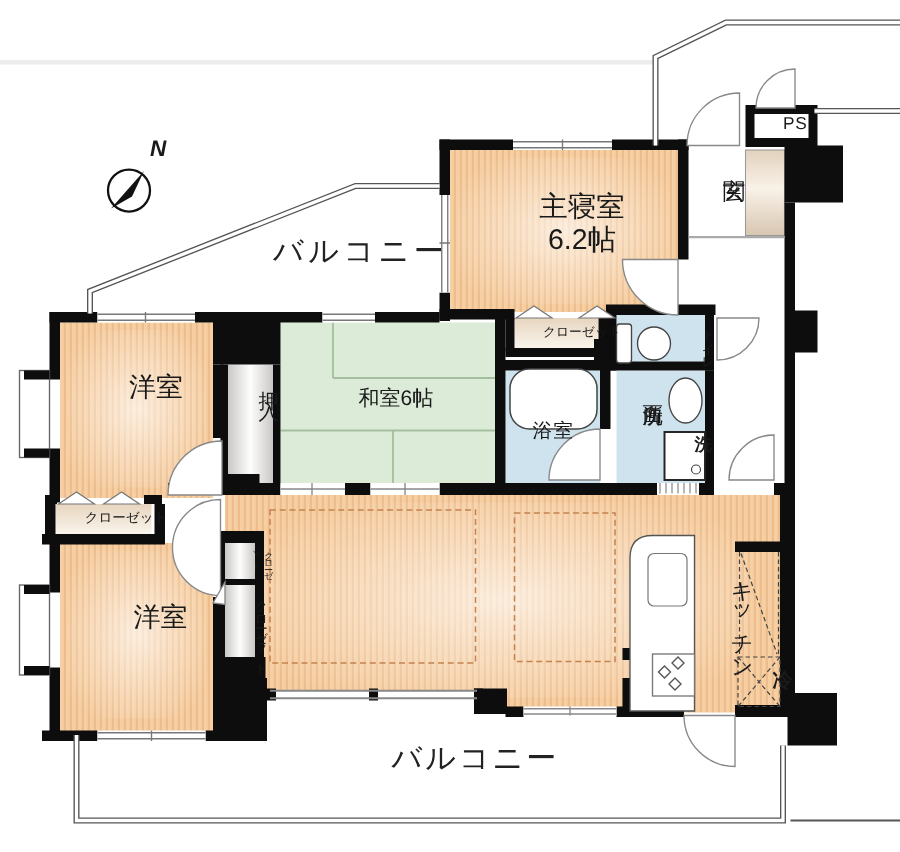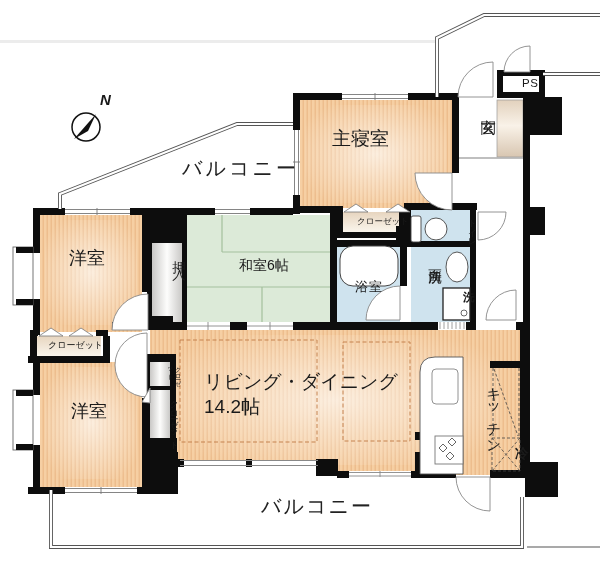--- a/index.html
+++ b/index.html
@@ -1,21 +1,21 @@
 <!DOCTYPE html>
 <html><head>
 <meta charset="utf-8">
 <style>
   html,body{margin:0;padding:0;background:#fff;}
   .plan{position:relative;width:600px;height:568px;background:#fff;overflow:hidden;
         font-family:"Liberation Sans","DejaVu Sans",sans-serif;color:#111;}
   .plan svg{position:absolute;left:0;top:0;}
   .lbl{position:absolute;white-space:nowrap;color:#1a1a1a;line-height:1.15;padding-left:16px;}
   .vert{writing-mode:vertical-rl;text-orientation:upright;}
-  .ctr{text-align:left;white-space:normal;}
+  .ctr{text-align:center;white-space:normal;}
   .balcony{font-size:20px;letter-spacing:3px;color:#222;text-align:center;}
 </style>
 </head>
 <body>
 
 <div class="plan">
 
 <svg width="600" height="568" viewBox="0 0 600 568">
   <defs>
     <pattern id="stripes" width="4" height="4" patternUnits="userSpaceOnUse">
@@ -232,20 +232,21 @@
   </g>
 </svg>
 
 <div class="lbl" style="left:84px;top:91px;font-size:15px;font-weight:bold;font-style:italic;">N</div>
 
 <div class="lbl balcony" style="left:166px;top:157px;">バルコニー</div>
 <div class="lbl balcony" style="left:245px;top:495px;letter-spacing:2px;">バルコニー</div>
 
 <div class="lbl ctr" style="left:316px;top:128px;width:112px;font-size:19px;line-height:22px;">
   <div>主寝室</div>
+  <div>6.2帖</div>
 </div>
 
 <div class="lbl vert" style="left:464px;top:107px;font-size:15px;letter-spacing:2px;">玄関</div>
 <div class="lbl" style="left:506px;top:77px;font-size:11.5px;letter-spacing:0.5px;">PS</div>
 <div class="lbl ctr" style="left:341px;top:217px;width:62px;font-size:8.5px;">クローゼット</div>
 <div class="lbl vert" style="left:451px;top:213px;font-size:8.5px;">トイレ</div>
 <div class="lbl" style="left:339px;top:280px;font-size:13px;letter-spacing:1px;">浴室</div>
 <div class="lbl vert" style="left:411px;top:259px;font-size:13.5px;">洗面所</div>
 <div class="lbl" style="left:447px;top:291px;font-size:11.5px;font-weight:bold;">洗</div>
 
@@ -257,21 +258,17 @@
 </div>
 <div class="lbl ctr" style="left:32px;top:340px;width:72px;font-size:9px;">クローゼット</div>
 
 <div class="lbl ctr" style="left:55px;top:399px;width:72px;font-size:18px;line-height:25px;">
   <div>洋室</div>
 </div>
 
 <div class="lbl vert" style="left:150px;top:363px;font-size:6px;line-height:8px;height:26px;white-space:normal;">クローゼット</div>
 <div class="lbl vert" style="left:153px;top:394px;font-size:8.5px;letter-spacing:0.5px;">クローゼット</div>
 
-<div class="lbl ctr" style="left:188px;top:369px;width:214px;font-size:19px;line-height:25px;">
-  <div>リビング・ダイニング</div>
-  <div>14.2帖</div>
-</div>
 
 <div class="lbl vert" style="left:469px;top:377px;font-size:14.5px;letter-spacing:1px;">キッチン</div>
 <div class="lbl" style="left:499px;top:446px;font-size:13.5px;font-weight:bold;">冷</div>
 
 </div>
 
 </body></html>

